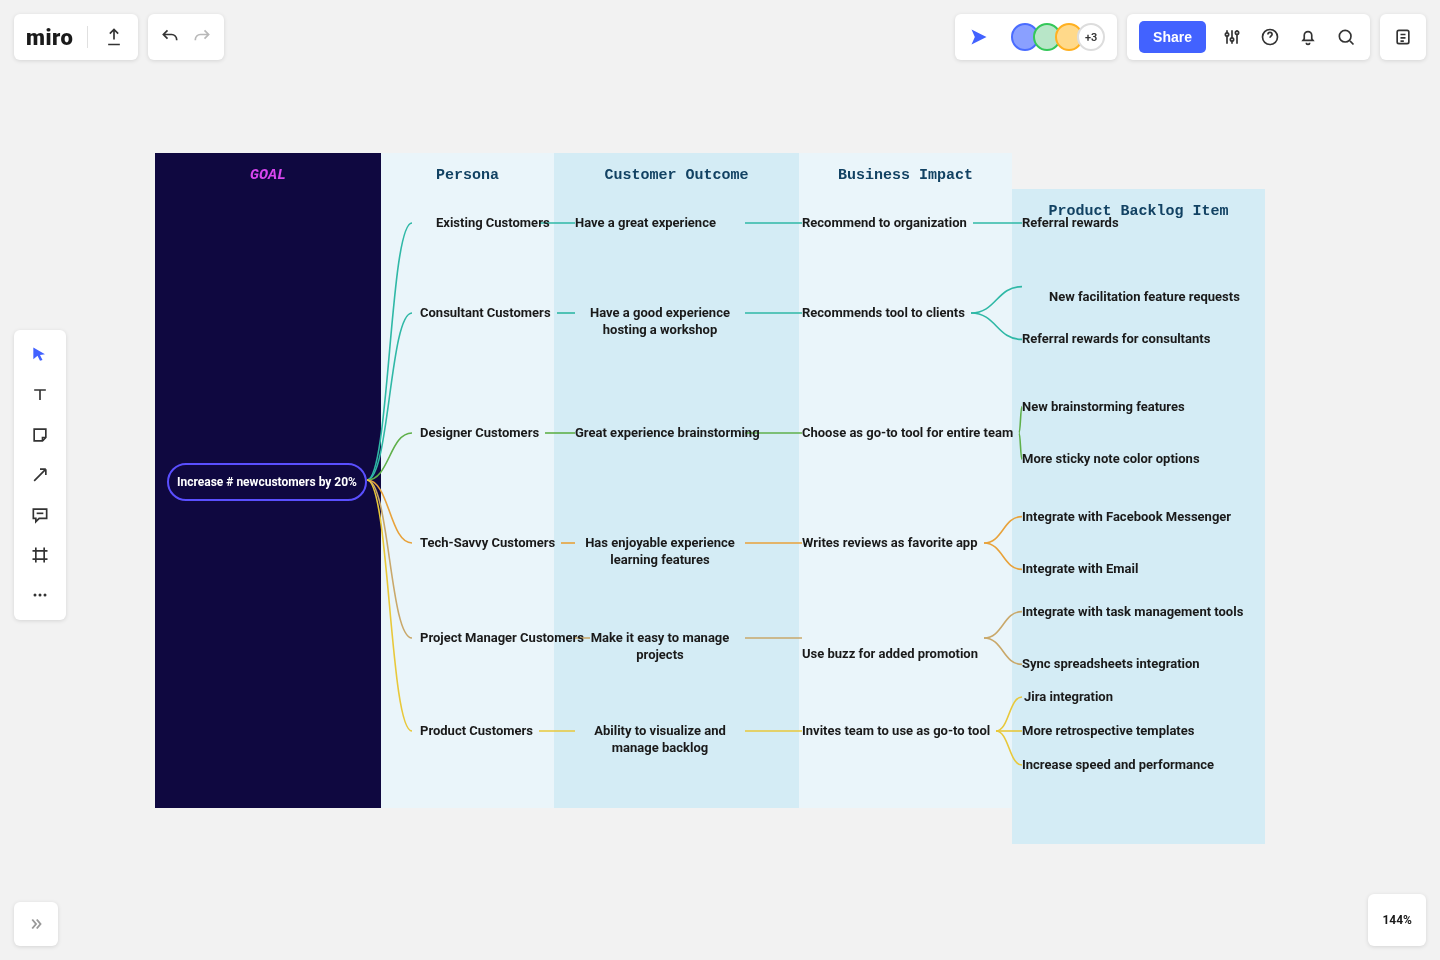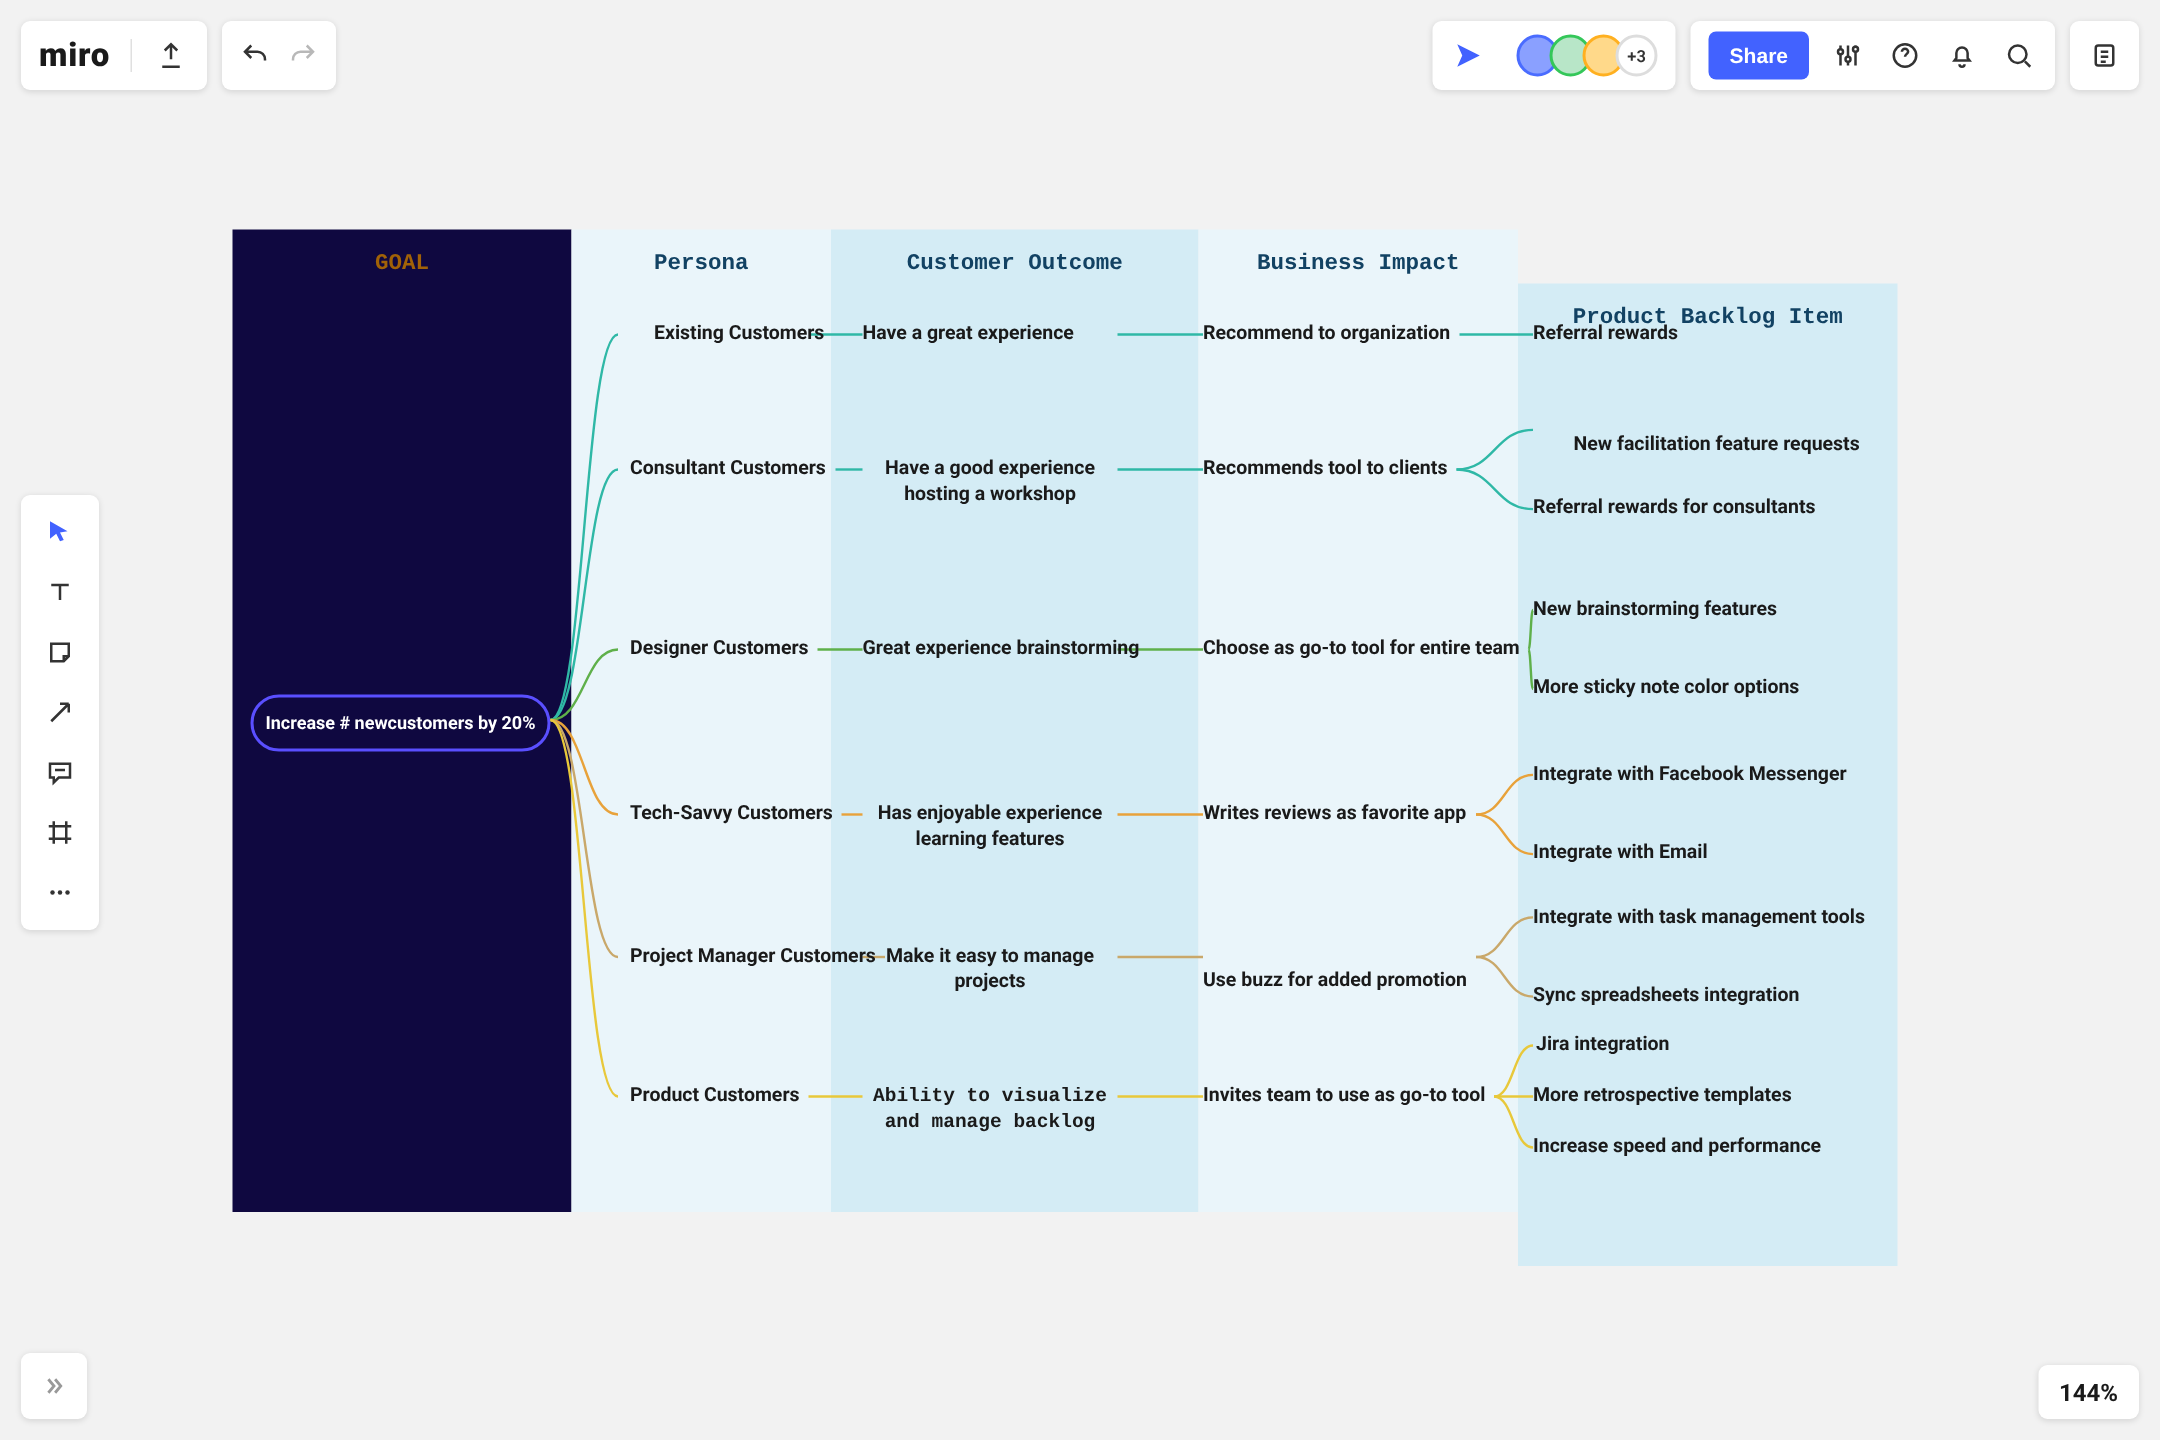--- a/index.html
+++ b/index.html
@@ -71,22 +71,22 @@
   .tool{
     width:40px;height:34px;display:flex;align-items:center;justify-content:center;
     cursor:pointer;border-radius:4px;color:#333;
   }
   .tool.active{color:var(--blue);}
 
   
   .zoom{
     position:absolute;right:14px;bottom:14px;
     background:var(--panel);border-radius:6px;box-shadow:var(--shadow);
-    height:36px;display:flex;align-items:center;padding:0 14px;
-    font-weight:700;font-size:16px;
+    height:52px;display:flex;align-items:center;padding:0 14px;
+    font-weight:700;font-size:12px;
   }
   .expand{
     position:absolute;left:14px;bottom:14px;
     background:var(--panel);border-radius:6px;box-shadow:var(--shadow);
     height:44px;width:44px;display:flex;align-items:center;justify-content:center;
     color:#999;cursor:pointer;
   }
 
   
   .board{
@@ -98,21 +98,21 @@
   .col-goal   {left:0;   width:226px;background:var(--goal-bg);}
   .col-persona{left:226px;width:173px;background:var(--col-persona);}
   .col-outcome{left:399px;width:245px;background:var(--col-outcome);}
   .col-impact {left:644px;width:213px;background:var(--col-impact);}
   .col-backlog{left:857px;width:253px;background:var(--col-backlog);margin-top:36px;}
 
   .col-header{
     text-align:center;font-family:"Courier New",monospace;font-weight:700;
     font-size:15px;color:var(--header-txt);padding-top:14px;
   }
-  .col-goal .col-header{color:#a16207;}
+  .col-goal .col-header{color:#d946ef;font-style:italic;}
 
   .goal-pill{
     position:absolute;left:12px;top:310px;width:200px;
     border:2px solid #5a4fff;border-radius:999px;
     color:#fff;font-weight:700;font-size:12px;text-align:center;
     padding:10px 8px;
   }
 
   .node{
     position:absolute;font-size:13px;font-weight:700;color:#1a1a1a;white-space:nowrap;
@@ -324,19 +324,19 @@
       <div class="node wrap-c" style="left: 420px; top: 382px;">Has enjoyable experience learning features</div>
       <div class="node" style="left: 647px; top: 382px;">Writes reviews as favorite app</div>
       <div class="node" style="left: 867px; top: 355.6px;">Integrate with Facebook Messenger</div>
       <div class="node" style="left: 867px; top: 408.4px;">Integrate with Email</div>
       <div class="node" style="left: 265px; top: 477px;">Project Manager Customers</div>
       <div class="node wrap-c" style="left: 420px; top: 477px;">Make it easy to manage projects</div>
       <div class="node" style="left: 647px; top: 477px; margin-top: 16px;">Use buzz for added promotion</div>
       <div class="node" style="left: 867px; top: 450.6px;">Integrate with task management tools</div>
       <div class="node" style="left: 867px; top: 503.4px;">Sync spreadsheets integration</div>
       <div class="node" style="left: 265px; top: 570px;">Product Customers</div>
-      <div class="node wrap-c" style="left: 420px; top: 570px; font-family: Liberation Mono, monospace;">Ability to visualize and manage backlog</div>
+      <div class="node wrap-c" style="left: 420px; top: 570px;">Ability to visualize and manage backlog</div>
       <div class="node" style="left: 647px; top: 570px;">Invites team to use as go-to tool</div>
       <div class="node" style="left: 869px; top: 536px;">Jira integration</div>
       <div class="node" style="left: 867px; top: 570px;">More retrospective templates</div>
       <div class="node" style="left: 867px; top: 604px;">Increase speed and performance</div>
     </div>
 </div>
 
 </body></html>

